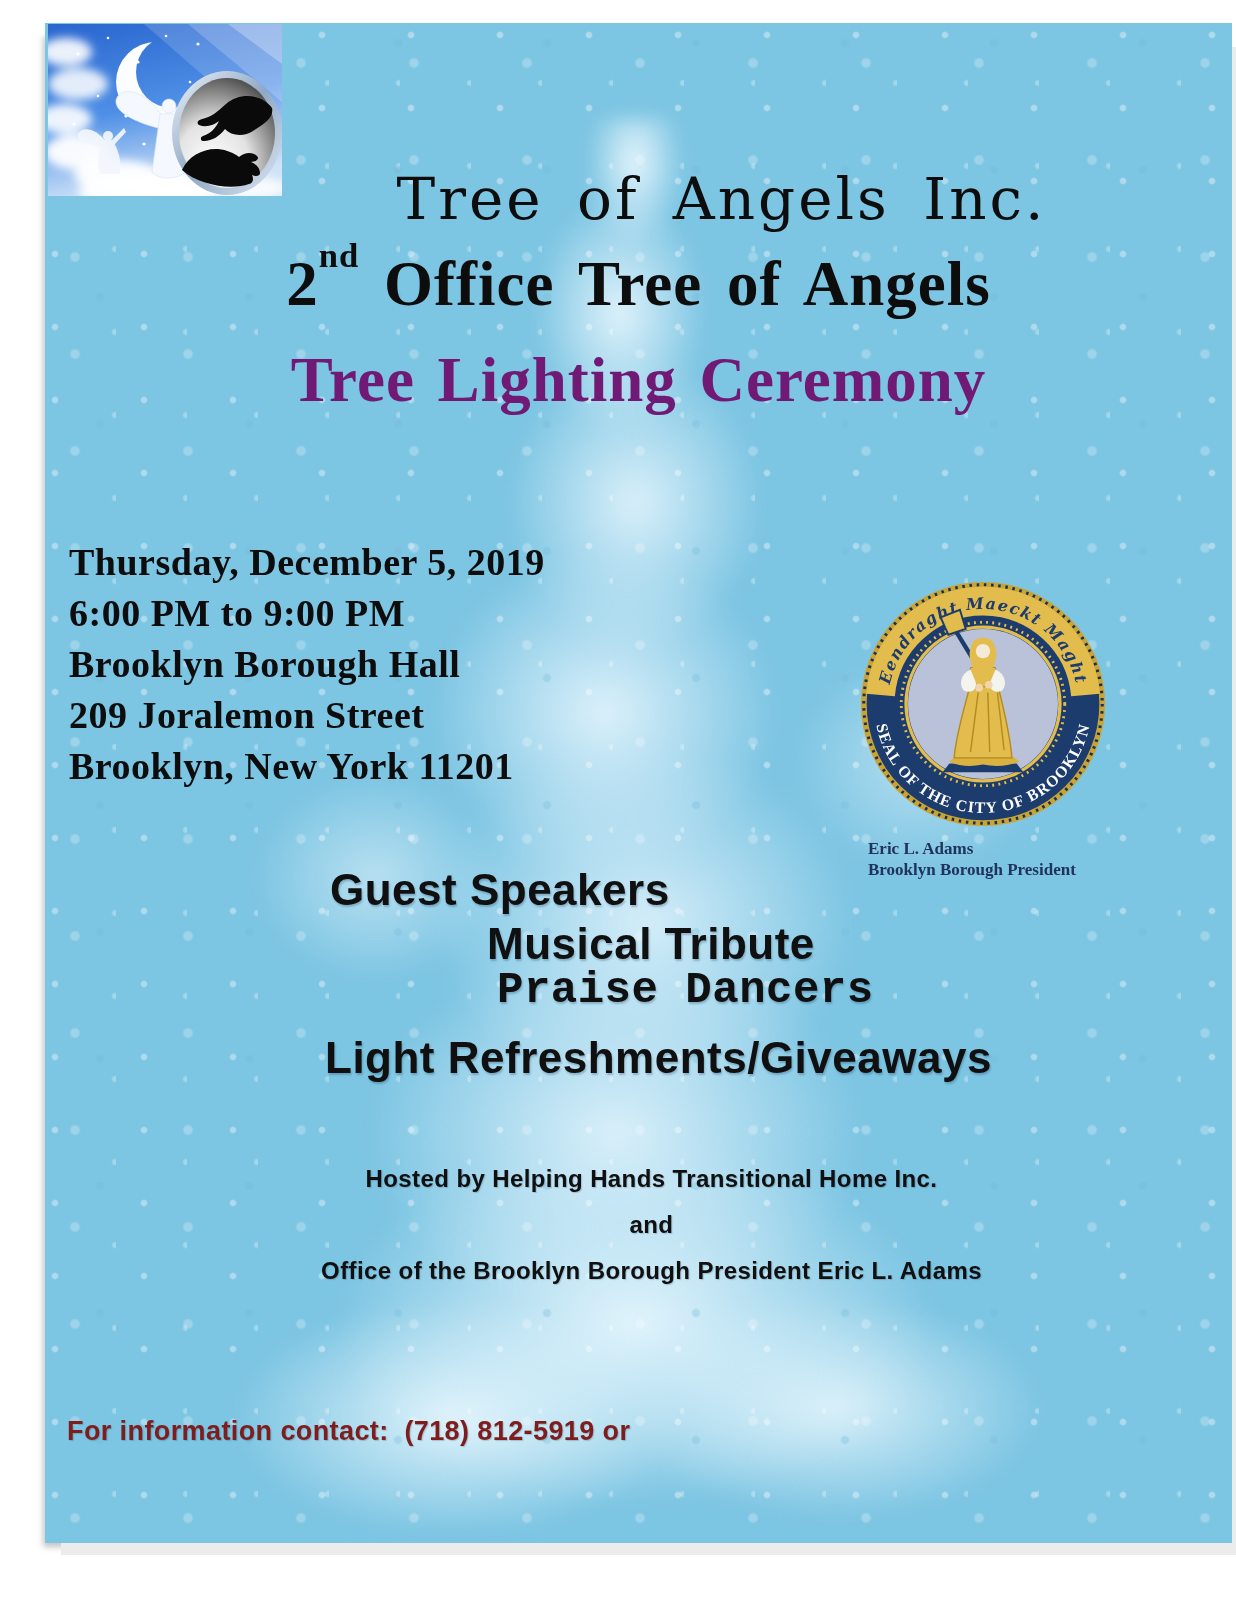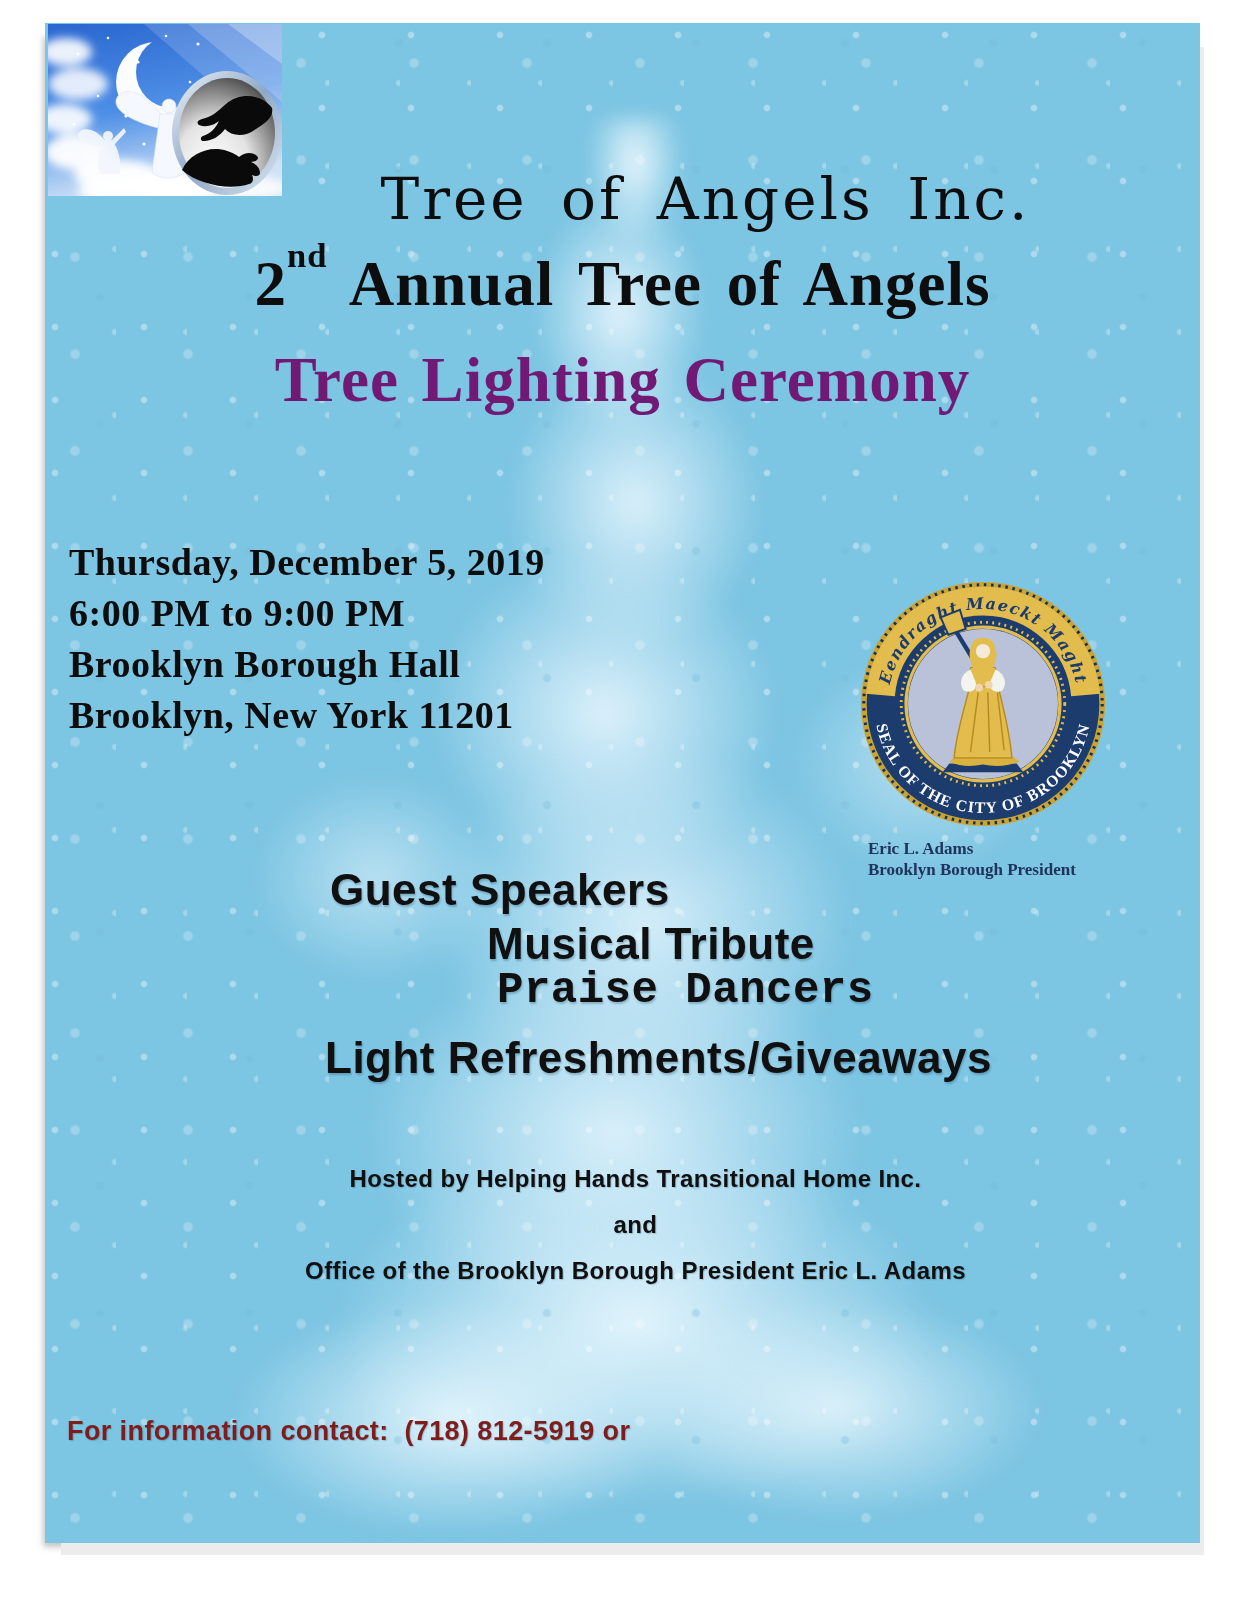--- a/index.html
+++ b/index.html
@@ -1,20 +1,20 @@
 <!DOCTYPE html>
 <html><head>
 <meta charset="utf-8">
 <style>
   html,body{margin:0;padding:0;background:#ffffff;}
   body{width:1236px;height:1600px;position:relative;overflow:hidden;
        font-family:"Liberation Sans",sans-serif;}
   .page{position:absolute;left:45px;top:23px;width:1155px;height:1520px;
         background:#7cc5e3;
-        box-shadow:10px 18px 0 -6px #ececec, -7px 9px 6px -5px rgba(110,110,110,.4);}
+        box-shadow:10px 18px 0 -6px #ececec, -7px 9px 6px -5px rgba(110,110,110,.4);padding-left:32px;}
   
   .tree{position:absolute;left:30px;top:95px;width:1100px;height:1410px;pointer-events:none;
     background-image:
       radial-gradient(ellipse 70px 120px at 560px 45px,  rgba(236,248,254,.95), transparent 70%),
       radial-gradient(ellipse 125px 175px at 545px 195px, rgba(232,246,253,.92), transparent 70%),
       radial-gradient(ellipse 185px 215px at 560px 385px, rgba(228,244,252,.90), transparent 70%),
       radial-gradient(ellipse 250px 235px at 530px 595px, rgba(230,245,253,.90), transparent 70%),
       radial-gradient(ellipse 305px 255px at 570px 805px, rgba(226,243,252,.88), transparent 70%),
       radial-gradient(ellipse 360px 265px at 540px 1015px, rgba(228,244,252,.90), transparent 70%),
       radial-gradient(ellipse 420px 255px at 560px 1205px, rgba(235,248,254,.92), transparent 72%),
@@ -140,27 +140,28 @@
       <path fill="#0a0a0a" d="M224,84 C214,70 192,68 178,80 C170,87 164,93 154,95 C150,96 148,99 151,101
         C158,104 166,101 171,97 C168,104 162,110 155,112 C152,113 152,117 156,117 C164,117 172,112 177,105
         C183,112 196,113 205,107 C216,100 226,94 224,84 Z"></path>
       <path fill="#0a0a0a" d="M134,146 C140,132 156,124 170,125 C179,126 186,129 191,133 C197,128 205,128 209,132
         C212,135 208,138 203,138 C208,140 212,144 212,149 C212,152 208,153 204,151 C206,155 205,159 201,160
         C184,166 152,162 134,146 Z"></path>
     </g>
   </svg>
 
   <div class="t1">Tree of Angels Inc.</div>
-  <div class="t2"><span>2</span><sup>nd</sup><span> Annual Tree of Angels</span></div>
+  <div class="t2"><span>2</span><sup>nd</sup><span> Office Tree of Angels</span></div>
   <div class="t3">Tree Lighting Ceremony</div>
 
   <div class="details">
     <div>Thursday, December 5, 2019</div>
     <div>6:00 PM to 9:00 PM</div>
     <div>Brooklyn Borough Hall</div>
+    <div>209 Joralemon Street</div>
     <div>Brooklyn, New York 11201</div>
   </div>
 
   <svg class="seal" viewBox="0 0 260 260">
     <circle cx="130" cy="130" r="127" fill="#c9a434"></circle>
     <circle cx="130" cy="130" r="121" fill="#1d3c6e"></circle>
     <circle cx="130" cy="130" r="124" fill="none" stroke="#16305a" stroke-width="3.2" stroke-dasharray="2.6 4.9"></circle>
     <path d="M23.4,120.7 A107,107 0 0 1 236.6,120.7" fill="none" stroke="#e2bd4e" stroke-width="30"></path>
     <circle cx="130" cy="130" r="85" fill="none" stroke="#e2bd4e" stroke-width="3" stroke-dasharray="2 4.4"></circle>
     <circle cx="130" cy="130" r="80" fill="none" stroke="#e2bd4e" stroke-width="3.5"></circle>

